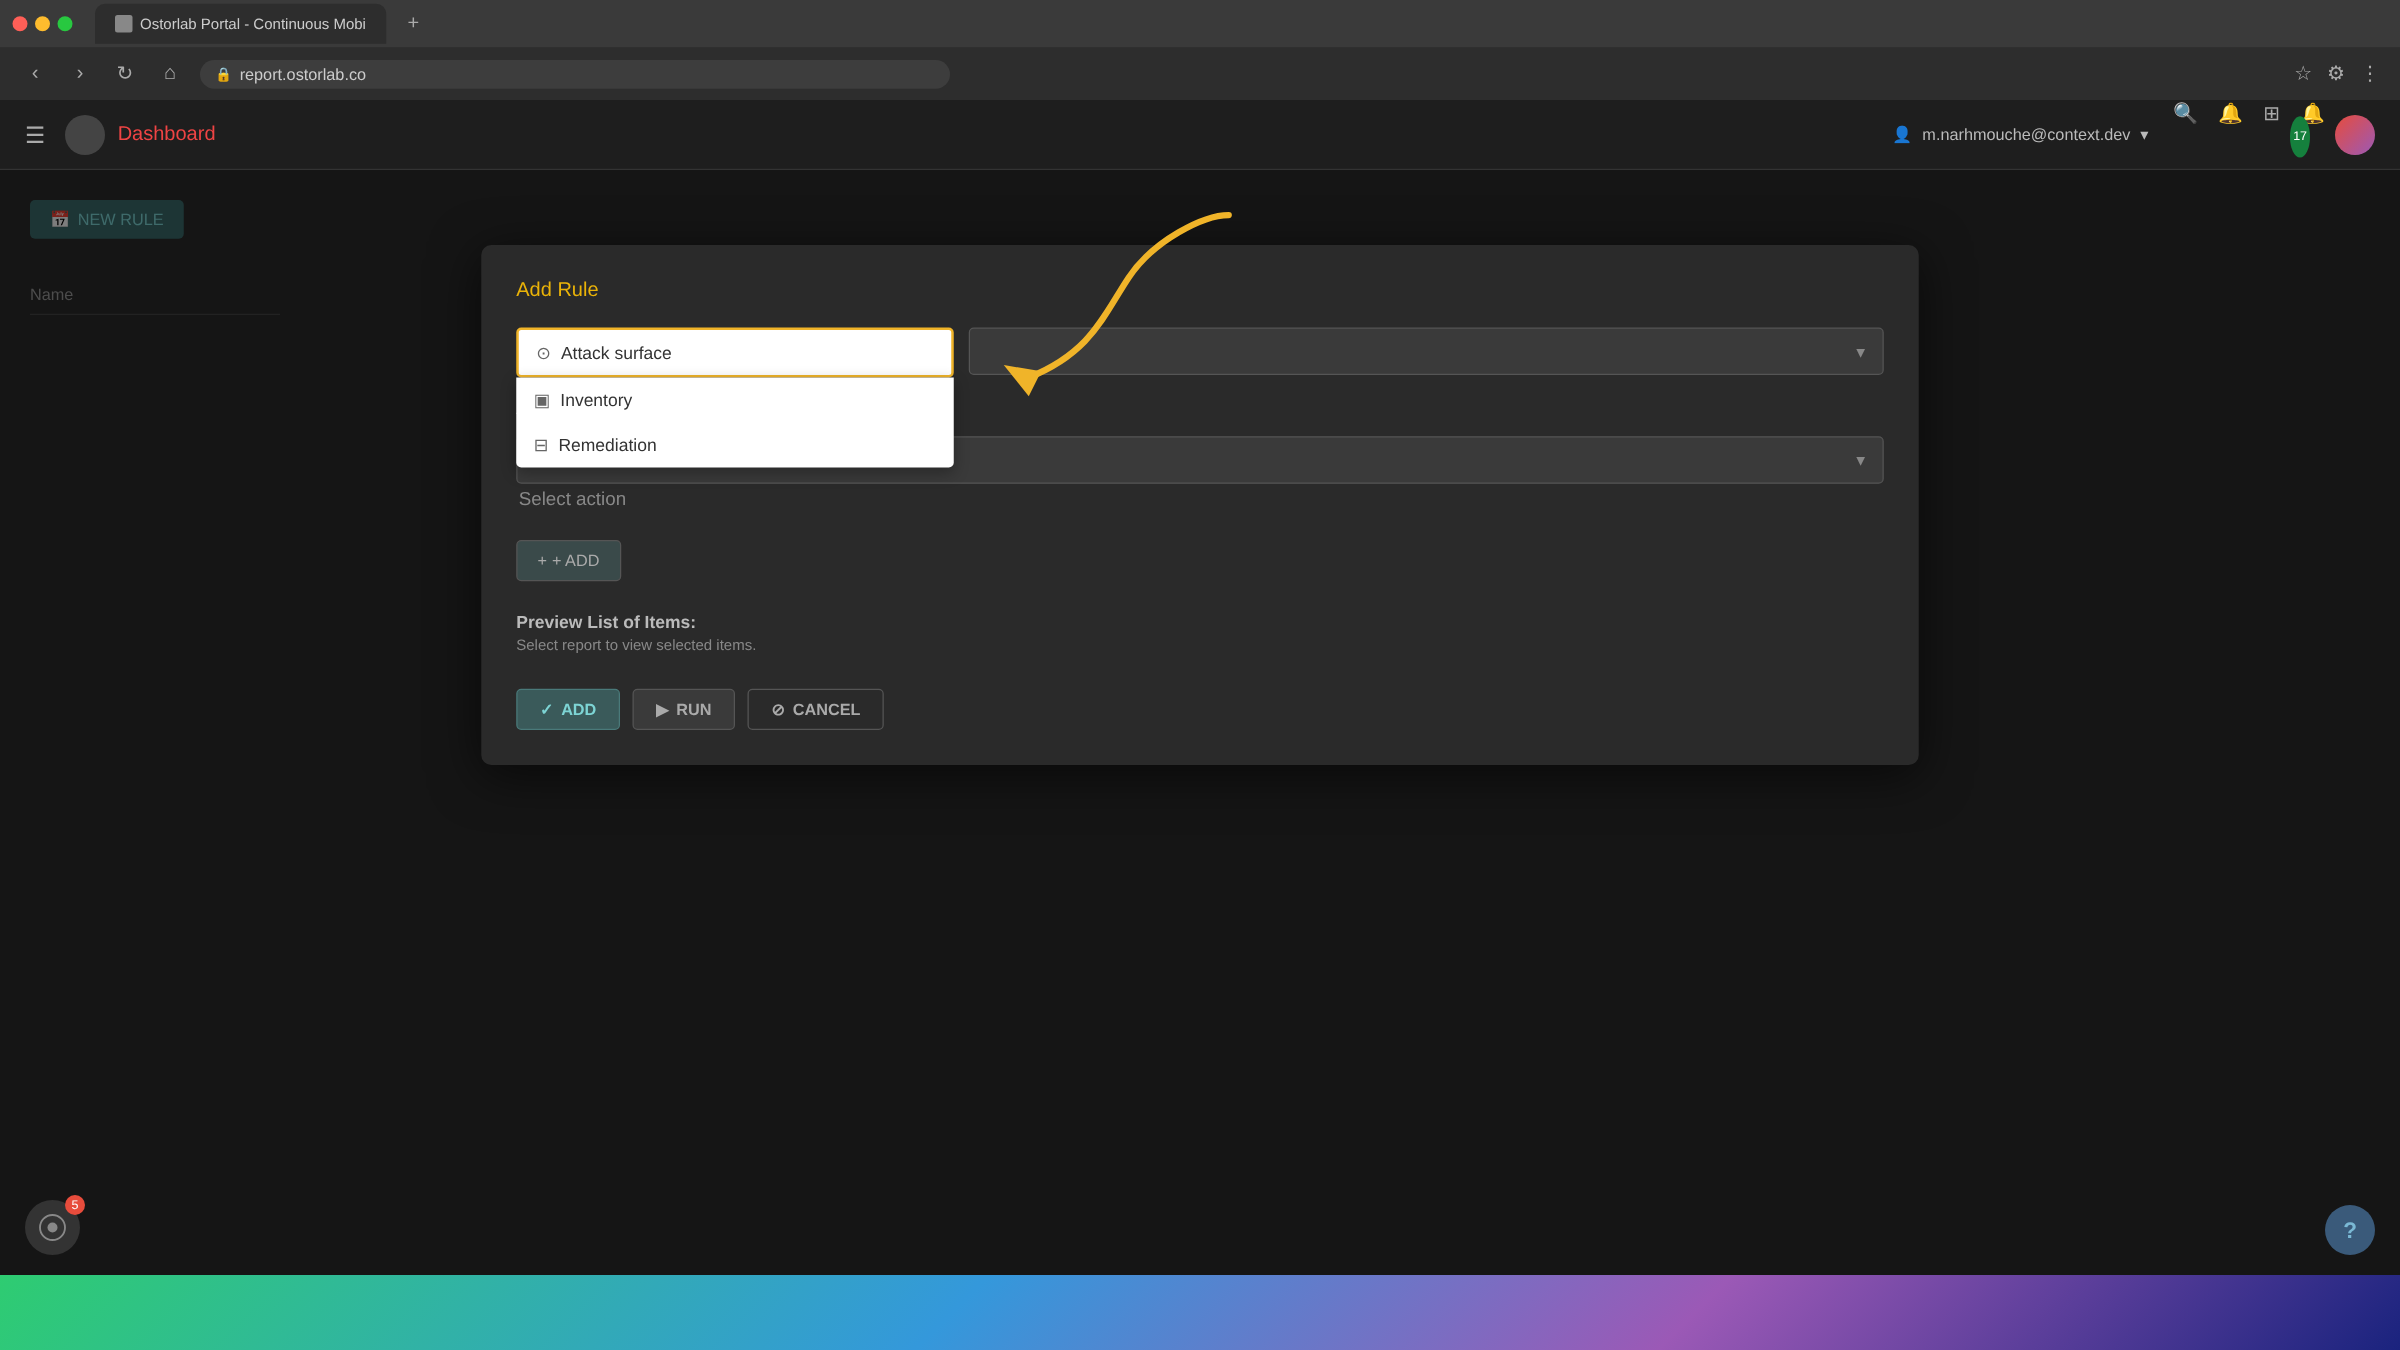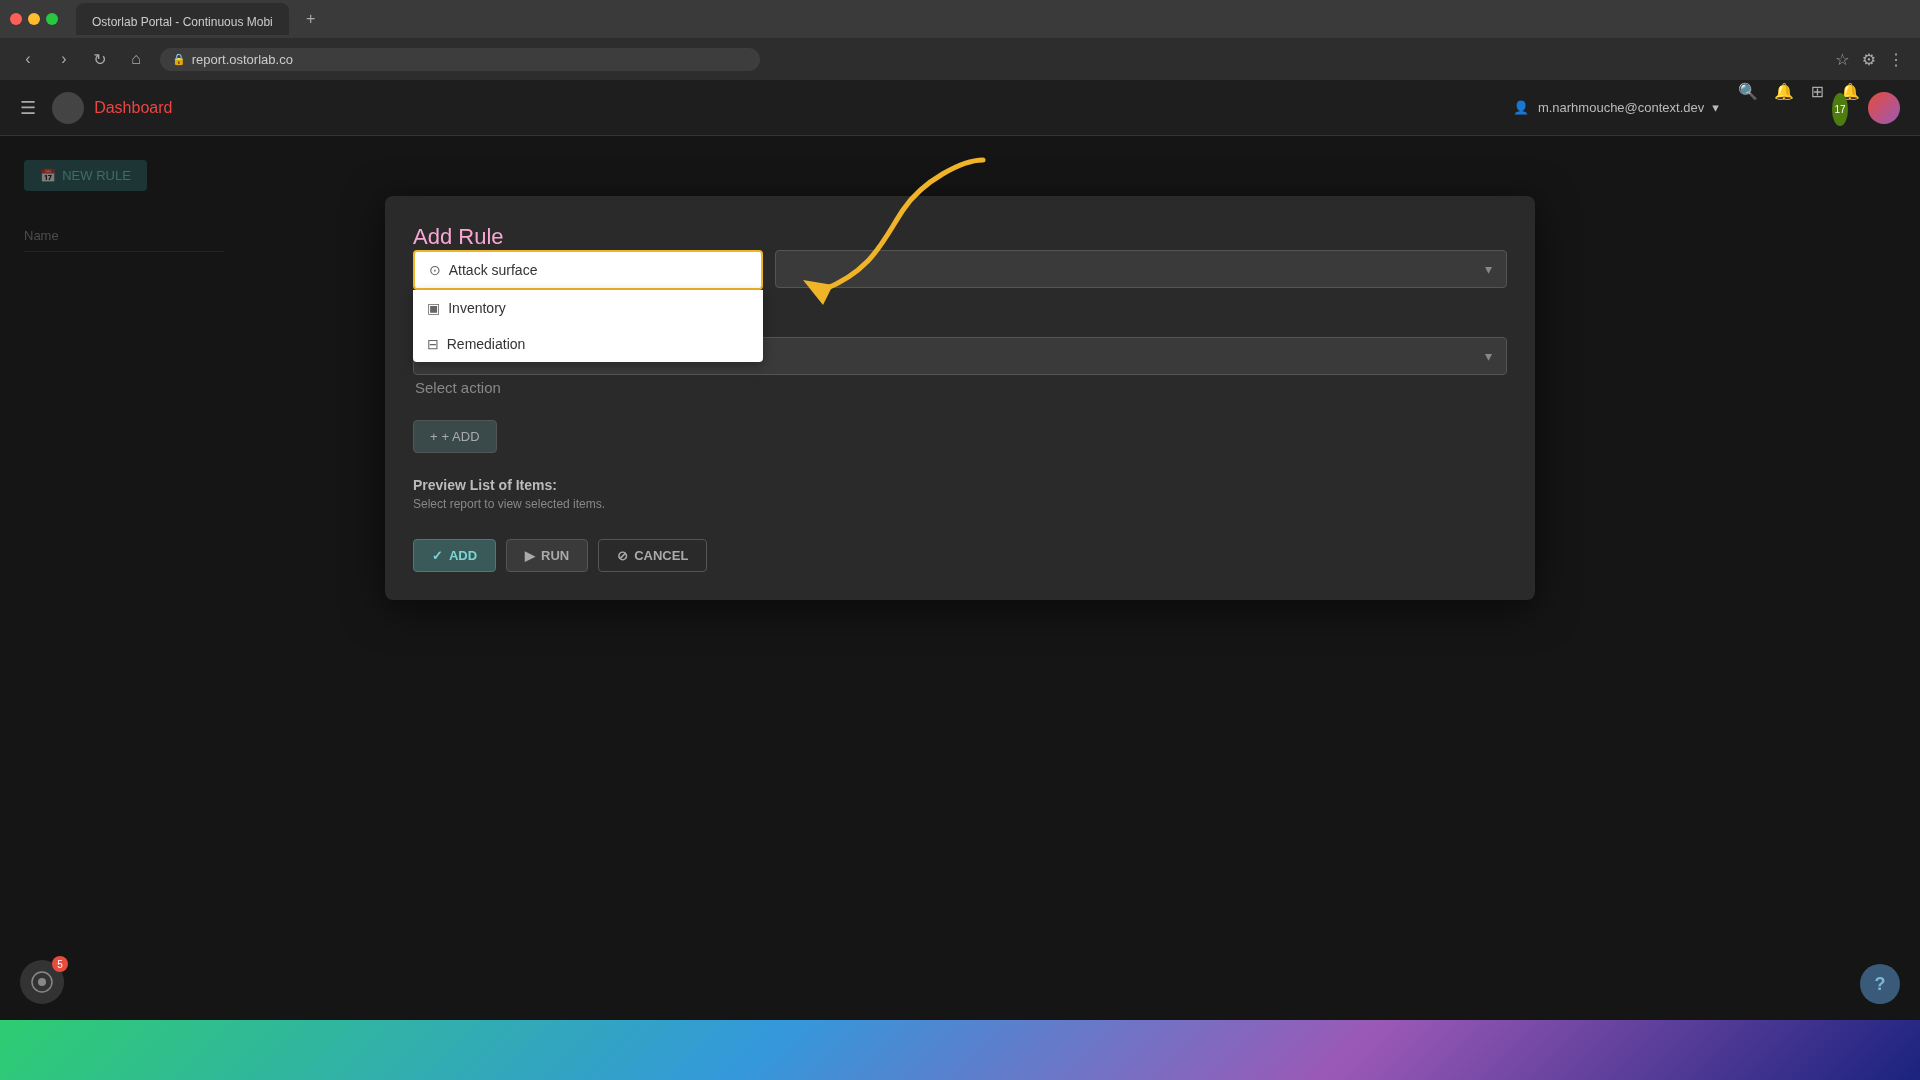--- a/index.html
+++ b/index.html
@@ -35,21 +35,20 @@
     .tab-active {
       background: #2d2d2d;
       border-radius: 8px 8px 0 0;
       padding: 6px 16px;
       font-size: 12px;
       color: #ccc;
       display: flex;
       align-items: center;
       gap: 6px;
       height: 32px;
-      flex-direction: column;
     }
     .tab-favicon {
       width: 14px; height: 14px;
       background: #888;
       border-radius: 2px;
     }
     .tab-plus {
       width: 28px; height: 28px;
       display: flex; align-items: center; justify-content: center;
       color: #aaa; font-size: 16px;
@@ -139,21 +138,21 @@
       color: #aaa;
       font-size: 16px;
     }
     .nav-avatar {
       width: 32px; height: 32px;
       border-radius: 50%;
       background: linear-gradient(135deg, #e74c3c, #9b59b6);
       margin-left: 8px;
     }
     .notification-badge {
-      background: #4d7c0f;
+      background: #15803d;
       color: white;
       font-size: 10px;
       width: 16px; height: 33px;
       border-radius: 50%;
       display: flex; align-items: center; justify-content: center;
       position: relative;
       top: -8px; left: -8px;
     }
 
     
@@ -207,23 +206,24 @@
     .modal {
       background: #2a2a2a;
       border-radius: 8px;
       width: 1150px;
       padding: 28px;
       position: relative;
       box-shadow: 0 8px 40px rgba(0,0,0,0.6);
     }
 
     .modal-title {
-      font-size: 22px;
-      color: #f9a8d4;
+      font-size: 16px;
+      color: #eab308;
       font-weight: 500;
+      margin-bottom: 20px;
     }
 
     
     .dropdown-row {
       display: flex;
       gap: 12px;
       margin-bottom: 16px;
       position: relative;
       align-items: flex-start;
     }

